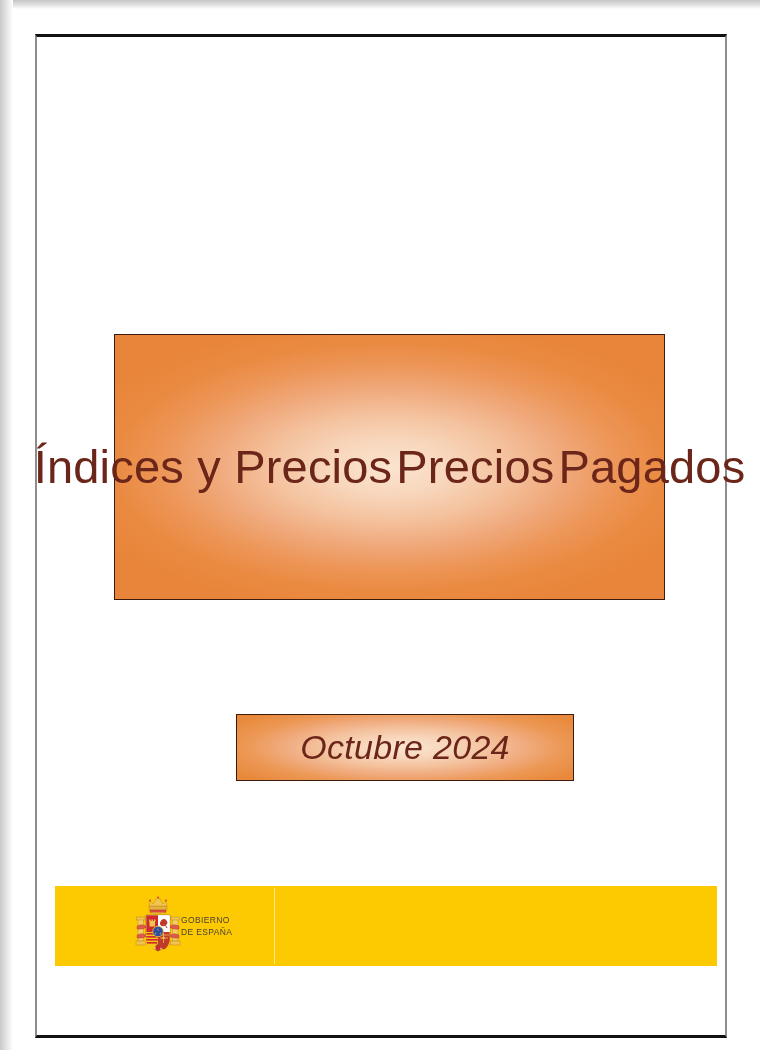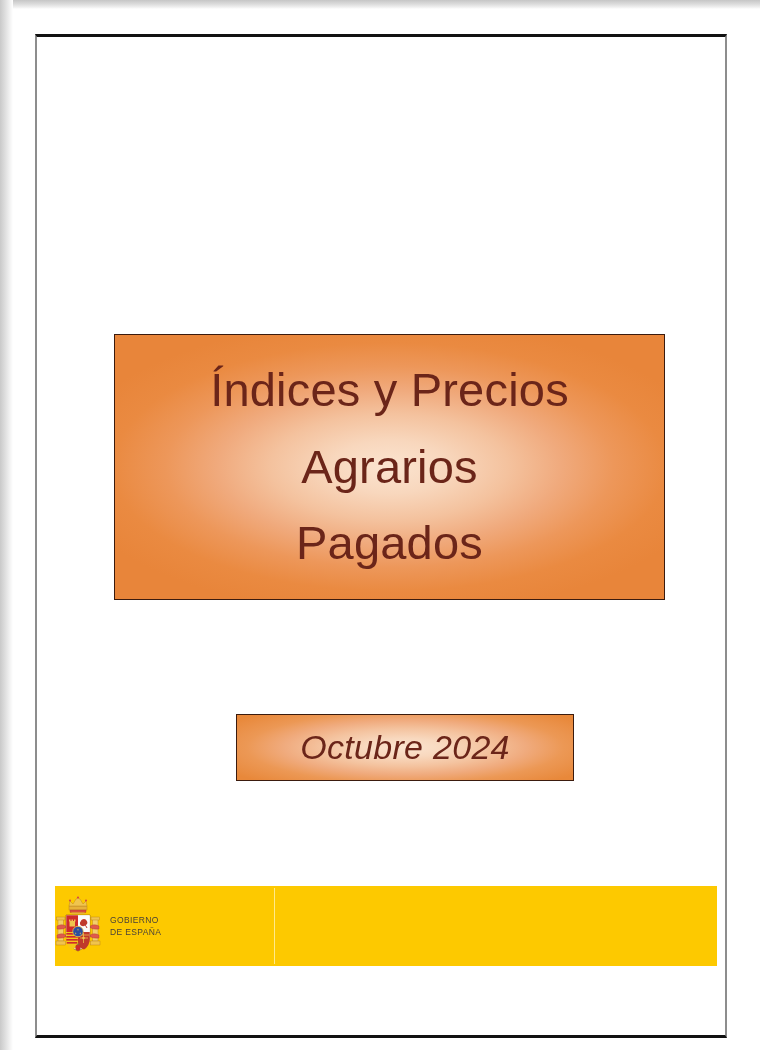--- a/index.html
+++ b/index.html
@@ -62,24 +62,24 @@
       radial-gradient(ellipse 62% 58% at 50% 50%,
         #fae2cd 0%,
         #f7d5ba 16%,
         #f3bf99 38%,
         #ef a575 55%,
         #ec9551 72%,
         #e9883b 88%,
         #e8853a 100%);
     background-color: #e9883b;
     display: flex;
-    flex-direction: column;
+    flex-direction: row;
     align-items: center;
     justify-content: center;
-    gap: 12px;
+    gap: 4px;
   }
   
   #title-box {
     background-image:
       radial-gradient(ellipse 60% 56% at 50% 50%,
         #fbe4d0 0%,
         #f8d7bd 18%,
         #f4c29e 36%,
         #f0aa7d 52%,
         #ed975a 68%,
@@ -136,22 +136,22 @@
     width: 662px;
     height: 80px;
     background: #fdc900;
     display: flex;
     align-items: stretch;
   }
   .gov-left {
     width: 219px;
     display: flex;
     align-items: center;
-    box-sizing: border-box;
-    gap: 9px;
+    padding-left: 80px;
+    box-sizing: border-box;
   }
   .coat {
     width: 46px;
     height: 62px;
     flex: 0 0 46px;
     display: block;
   }
   .gov-left-text {
     color: #4a4238;
     font-size: 8.5px;
@@ -185,21 +185,21 @@
 
 <div id="viewer">
 
   <div class="gutter-top"></div>
   <div class="gutter-left"></div>
 
   <div id="page-sheet">
 
     <div id="title-box">
       <div class="title-line">Índices y Precios</div>
-      <div class="title-line">Agrarios</div>
+      <div class="title-line">Precios</div>
       <div class="title-line">Pagados</div>
     </div>
 
     <div id="date-box">
       <div id="date-text">Octubre 2024</div>
     </div>
 
     <div id="gov-banner">
 
       <div class="gov-left">

